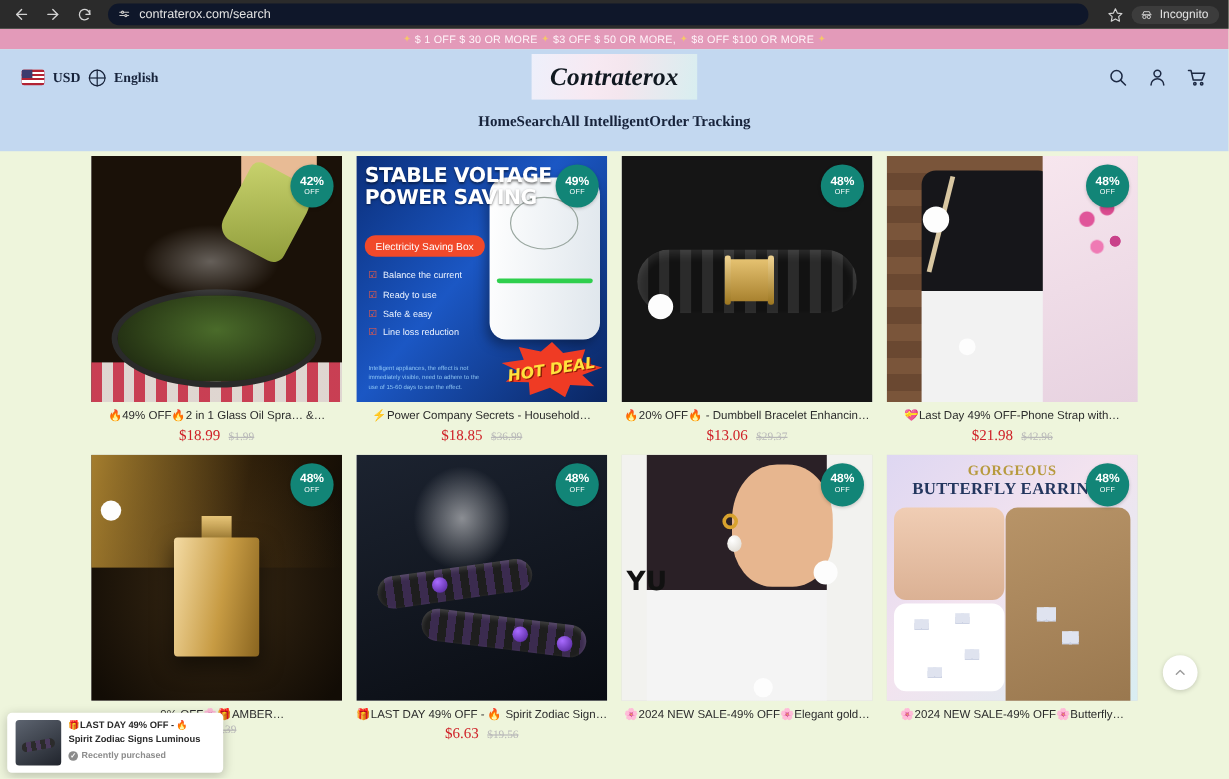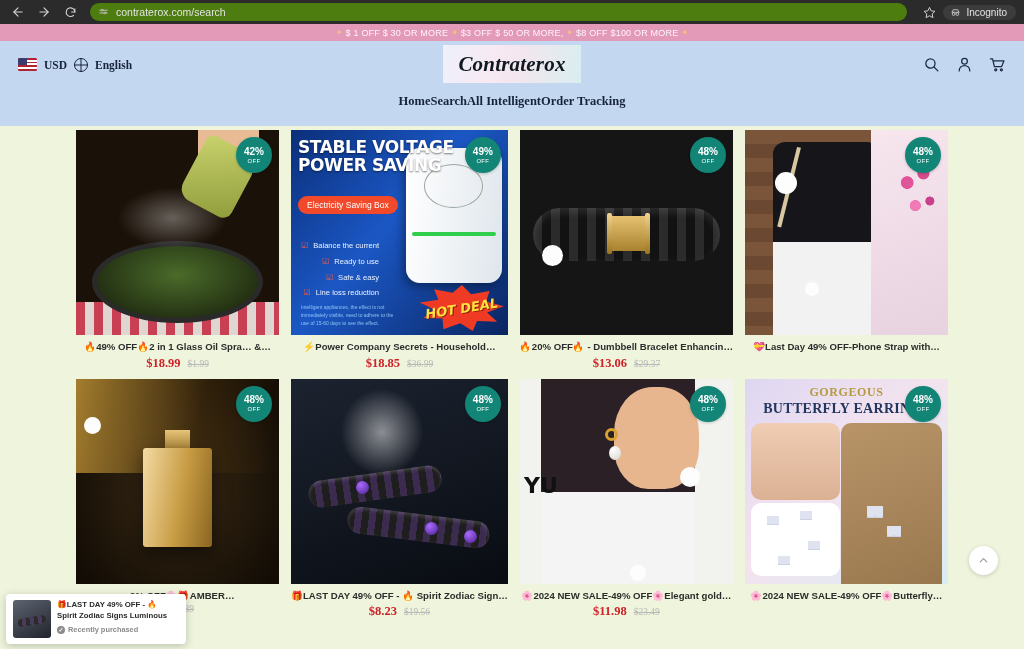--- a/index.html
+++ b/index.html
@@ -25,21 +25,21 @@
   .nav-btn {
     width: 20px; height: 20px;
     display: flex; align-items: center; justify-content: center;
     color: #d2d2d2;
     font-size: 13px;
     border-radius: 50%;
   }
   .omnibox {
     flex: 1;
     height: 18px;
-    background: #4d7c0f;
+    background: #0f172a;
     border-radius: 10px;
     display: flex;
     align-items: center;
     padding: 0 8px;
     gap: 7px;
     margin-left: 4px;
     margin-right: 6px;
     max-width: 840px;
   }
   .omnibox .site-icon {
@@ -218,32 +218,31 @@
 
   .card-title {
     margin-top: 6px;
     font-size: 9.6px;
     color: #2c2c2c;
     text-align: center;
     white-space: nowrap;
     overflow: hidden;
     text-overflow: ellipsis;
     line-height: 1.2;
-    font-weight: bold;
   }
   .card-prices {
     margin-top: 3px;
     display: flex;
     align-items: baseline;
     justify-content: center;
     gap: 7px;
   }
   .price {
     color: #cf2027;
-    font-weight: bold;
+    font-weight: normal;
     font-size: 12.5px;
     font-family: "Liberation Serif", serif;
   }
   .compare {
     color: #b9b9b9;
     font-size: 9.5px;
     text-decoration: line-through;
     font-family: "Liberation Serif", serif;
   }
 
@@ -298,25 +297,24 @@
   .art-volt .chip {
     position: absolute; left: 7px; top: 66px;
     background: #f1492a;
     color: #fff;
     font-size: 8.5px;
     padding: 4px 9px;
     border-radius: 10px;
     white-space: nowrap;
   }
   .art-volt .feat {
-    position: absolute; left: 10px; top: 108px;
+    position: absolute; left: 10px; top: 92px;
     color: #eaf2ff;
     font-size: 7.6px;
     line-height: 1.95;
-    text-align: right;
   }
   .art-volt .feat span { display: block; }
   .art-volt .feat span::before {
     content: "☑";
     color: #ff5a3c;
     margin-right: 5px;
     font-size: 8px;
   }
   .art-volt .fine {
     position: absolute; left: 10px; bottom: 8px;
@@ -806,20 +804,24 @@
               </div>
           </div>
           <div class="whitedot" style="left:30px;top:42px;width:22px;height:22px;"></div>
           <div class="whitedot" style="left:60px;top:152px;width:14px;height:14px;"></div>
           <div class="badge">
             <span class="pct">48%</span>
             <span class="off">OFF</span>
           </div>
         </div>
         <div class="card-title">💝Last Day 49% OFF-Phone Strap with…</div>
+        <div class="card-prices">
+          <span class="price">$21.98</span>
+          <span class="compare">$42.96</span>
+        </div>
       </div>
 
       <div class="card">
         <div class="thumb">
           <div class="art art-perf">
             <div class="drape"></div>
               <div class="cap"></div>
               <div class="bottle"></div>
           </div>
           <div class="whitedot" style="left:8px;top:38px;width:17px;height:17px;"></div>
@@ -845,21 +847,21 @@
             <div class="gem" style="left:62%;top:70%;"></div>
             <div class="gem" style="left:80%;top:74%;"></div>
           </div>
           <div class="badge">
             <span class="pct">48%</span>
             <span class="off">OFF</span>
           </div>
         </div>
         <div class="card-title">🎁LAST DAY 49% OFF - 🔥 Spirit Zodiac Sign…</div>
         <div class="card-prices">
-          <span class="price">$8.23</span>
+          <span class="price">$6.63</span>
           <span class="compare">$19.56</span>
         </div>
       </div>
 
       <div class="card">
         <div class="thumb">
           <div class="art art-ear">
             <div class="photo"></div>
               <div class="face"></div>
             <div class="hoop"></div>
@@ -867,24 +869,20 @@
             <div class="yu">YU</div>
           </div>
           <div class="whitedot" style="left:160px;top:88px;width:20px;height:20px;"></div>
           <div class="whitedot" style="left:110px;top:186px;width:16px;height:16px;"></div>
           <div class="badge">
             <span class="pct">48%</span>
             <span class="off">OFF</span>
           </div>
         </div>
         <div class="card-title">🌸2024 NEW SALE-49% OFF🌸Elegant gold…</div>
-        <div class="card-prices">
-          <span class="price">$11.98</span>
-          <span class="compare">$23.49</span>
-        </div>
       </div>
 
       <div class="card">
         <div class="thumb">
           <div class="art art-bfly">
             <div class="q q3"></div>
             <div class="t1">GORGEOUS</div>
             <div class="t2">BUTTERFLY EARRINGS</div>
             <div class="q q1"></div>
             <div class="q q2">

